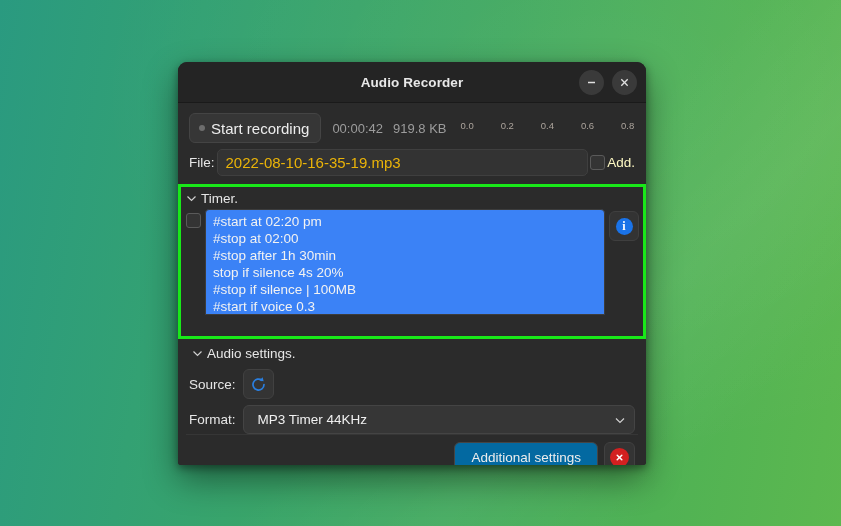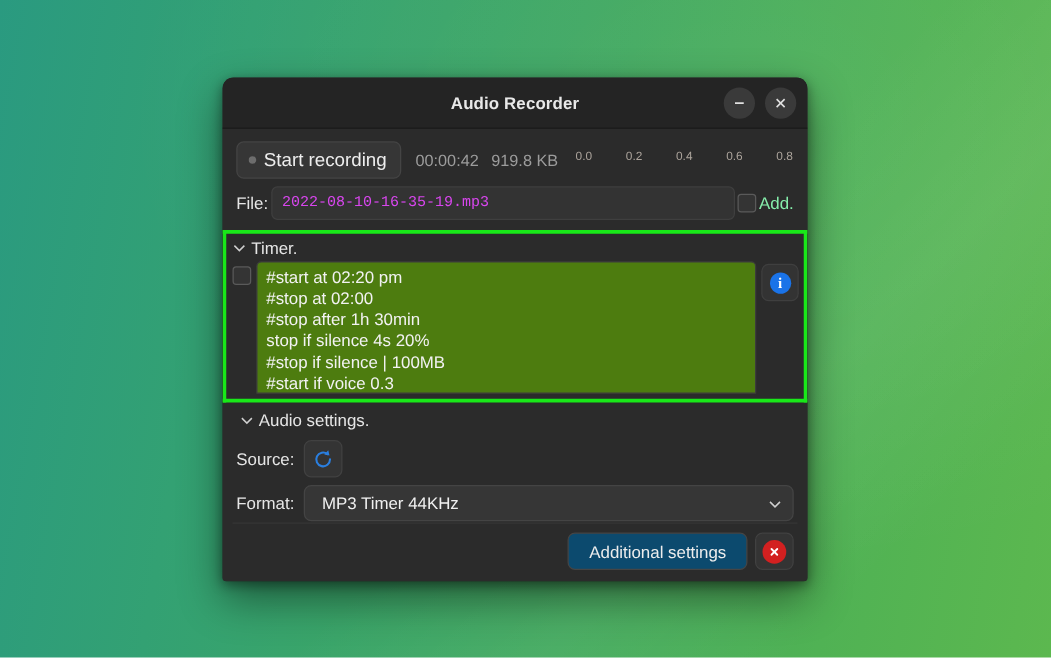--- a/index.html
+++ b/index.html
@@ -157,56 +157,55 @@
   }
   .file-input {
     flex: 1 1 auto;
     height: 27px;
     background: #333333;
     border: 1px solid #3f3f3f;
     border-radius: 5px;
     display: flex;
     align-items: center;
     padding: 0 8px;
-    color: #d946ef;
-    font-size: 12px;
+    color: #eab308;
+    font-size: 15px;
     cursor: text;
     overflow: hidden;
     white-space: nowrap;
-    font-family: Liberation Mono, monospace;
   }
   .checkbox {
     width: 15px; height: 15px;
     border: 1px solid #5a5a5a;
     background: #343434;
     border-radius: 3px;
     flex: 0 0 15px;
     cursor: pointer;
   }
-  .add-label { color: #86efac; font-size: 13.5px; }
+  .add-label { color: #fef9c3; font-size: 13.5px; }
 
   
   .timer-wrap {
     position: relative;
     margin: 8px -8px 0 -8px;
     border-top: 3px solid #19e819;
     border-bottom: 3px solid #19e819;
     background: #2b2b2b;
   }
   .timer-wrap::before, .timer-wrap::after {
     content: "";
     position: absolute;
     top: -3px; bottom: -3px;
     width: 3px;
     background: #19e819;
   }
   .timer-wrap::before { left: 0; }
   .timer-wrap::after { right: 0; }
 
-  .timer-inner { padding: 2px 5px 4px 5px; }
+  .timer-inner { padding: 2px 5px 21px 5px; }
 
   .expander {
     display: flex;
     align-items: center;
     gap: 4px;
     height: 19px;
     cursor: pointer;
     padding-left: 3px;
   }
   .chev {
@@ -222,21 +221,21 @@
     align-items: flex-start;
     gap: 4px;
     margin-top: 1px;
   }
   .timer-check {
     margin-top: 4px;
     margin-left: 3px;
   }
   .timer-text {
     flex: 1 1 auto;
-    background: #4d7c0f;
+    background: #3b82f6;
     border: 1px solid #3c3c3c;
     border-radius: 4px 4px 0 0;
     padding: 3px 7px 4px 7px;
     height: 106px;
     overflow: hidden;
     cursor: text;
   }
   .timer-line {
     color: #f2f2f2;
     font-size: 13.5px;
@@ -321,21 +320,21 @@
     display: flex;
     align-items: center;
     justify-content: flex-end;
     gap: 6px;
     padding: 0 3px 1px 3px;
     border-top: 1px solid #363636;
     padding-top: 7px;
   }
   .btn-standard {
     height: 30px;
-    background: #0c4a6e;
+    background: #0369a1;
     border: 1px solid #454545;
     border-radius: 6px;
     color: #ededed;
     font-size: 13.5px;
     padding: 0 16px;
     display: flex; align-items: center; justify-content: center;
     cursor: pointer;
     white-space: nowrap;
   }
   .btn-close-sq {

